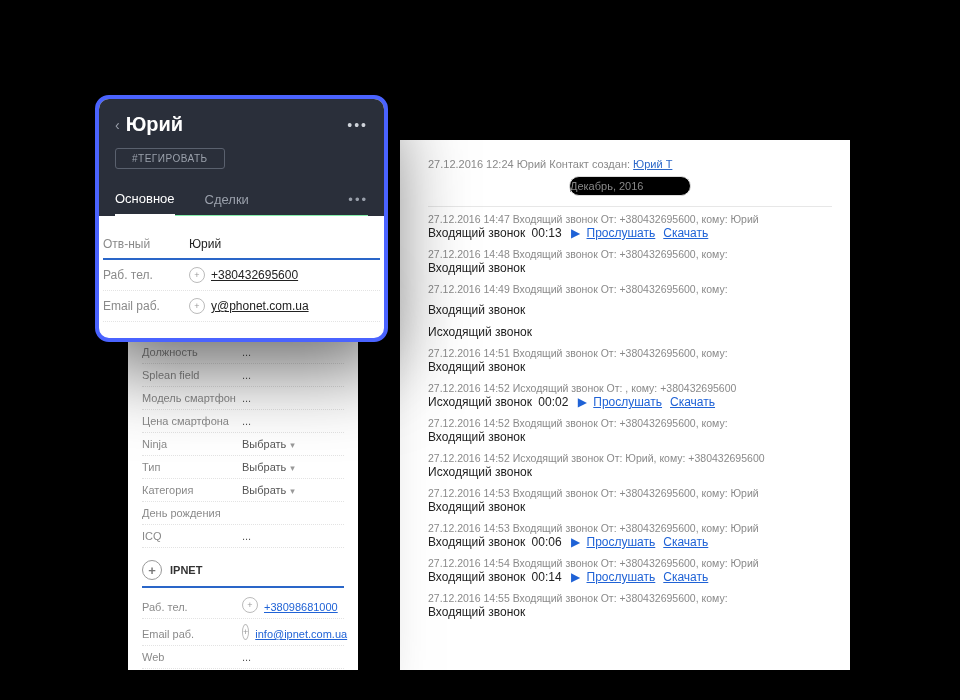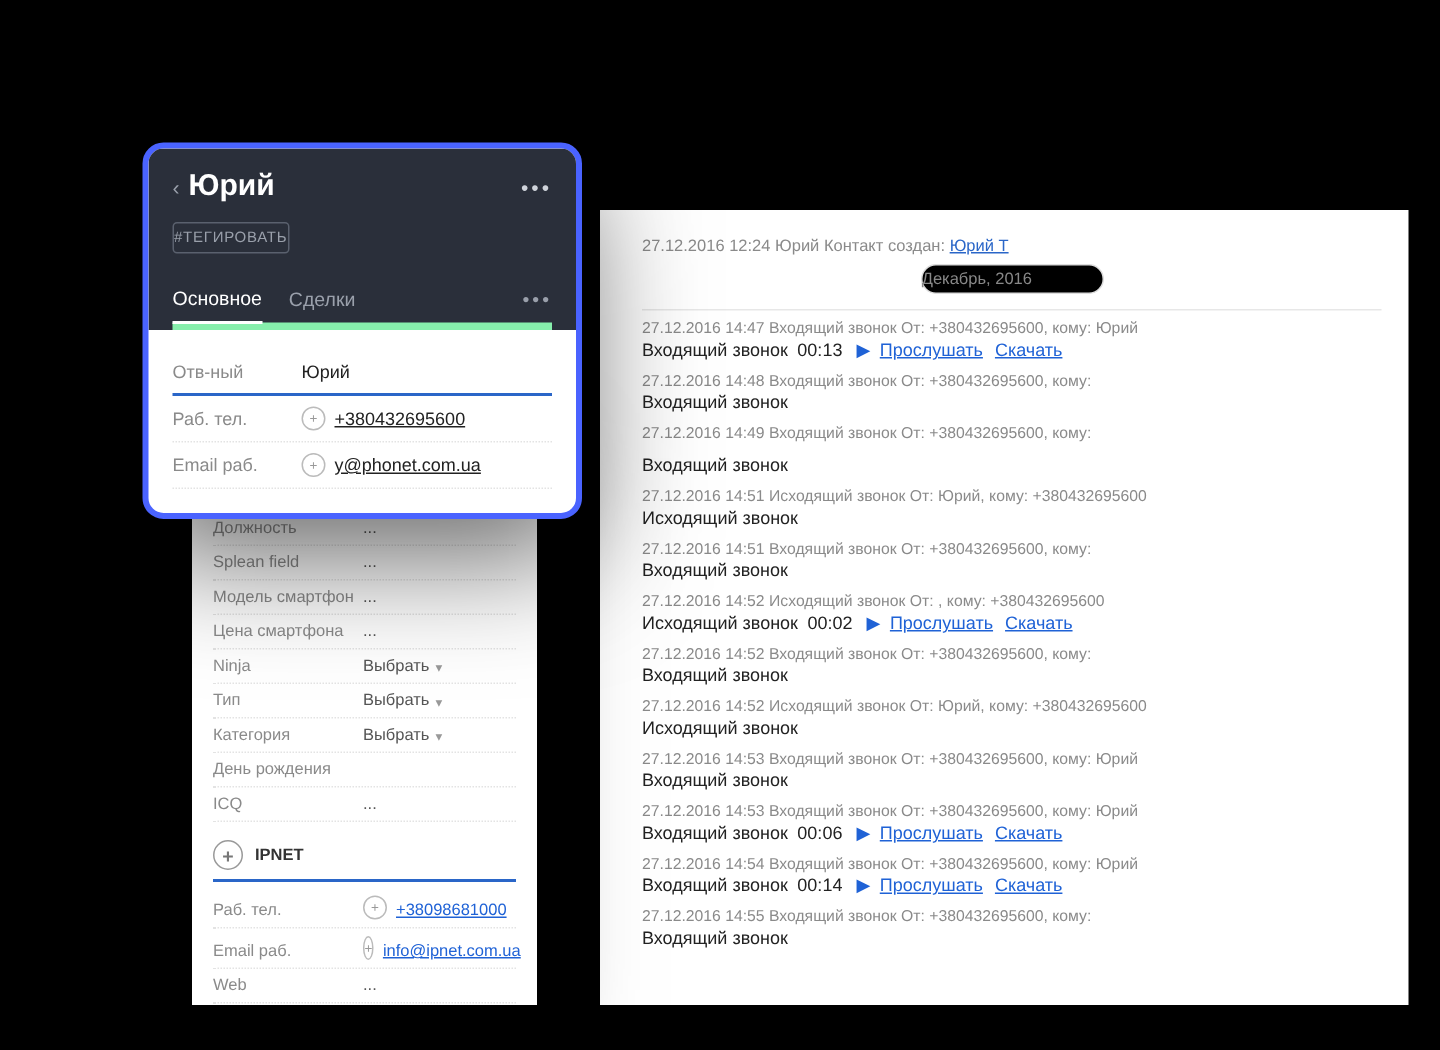--- a/index.html
+++ b/index.html
@@ -1,18 +1,18 @@
 <!DOCTYPE html>
 <html><head>
 <meta charset="utf-8">
 <style>
   html,body{margin:0;padding:0;background:#000;font-family:Arial,Helvetica,sans-serif;font-size:12px;color:#333;width:960px;height:700px;overflow:hidden}
   .stage{position:relative;width:960px;height:700px}
   
-  .feed{position:absolute;left:400px;top:140px;width:539px;height:530px;background:#fff;box-shadow:0 20px 60px rgba(0,0,0,.5);overflow:hidden}
+  .feed{position:absolute;left:400px;top:140px;width:450px;height:530px;background:#fff;box-shadow:0 20px 60px rgba(0,0,0,.5);overflow:hidden}
   .feed-inner{padding:8px 18px 18px 28px;color:#444}
   .feed-head{color:#8a8a8a;font-size:11px;margin:10px 0 6px}
   .feed-head a{color:#2a66c8;text-decoration:underline}
   .month-pill{margin:6px auto 10px;width:120px;text-align:left;font-size:11px;color:#888;border:1px solid #ddd;border-radius:12px;padding:3px 0;background:#000000}
   .fdivider{border-top:1px solid #e7e7e7;margin:2px 0 6px}
   .call{margin:4px 0 8px}
   .call .meta{color:#8a8a8a;font-size:10.5px}
   .call .row{margin-top:1px;font-size:12px}
   .call .title{color:#222}
   .call .dur{color:#222;margin-left:3px}
@@ -28,26 +28,26 @@
   .ipnet-head{display:flex;align-items:center;gap:8px;margin:12px 0 4px;color:#333;font-weight:bold;border-bottom:2px solid #2a66c8;padding-bottom:6px}
   .addcircle{width:18px;height:18px;border:1px solid #999;border-radius:50%;display:flex;align-items:center;justify-content:center;color:#777;font-size:13px;line-height:1}
   .leftcol a{color:#1f62d6;text-decoration:underline}
   
   .card{position:absolute;left:95px;top:95px;width:285px;border:4px solid #4a63ff;border-radius:14px;box-shadow:0 25px 80px rgba(0,0,0,.6);overflow:hidden;background:#fff}
   .card-top{background:#2a2f3a;color:#fff;padding:14px 16px 0}
   .crumb{display:flex;align-items:center;justify-content:space-between}
   .crumb .back{color:#9aa0ab;margin-right:6px;font-size:14px}
   .crumb h2{margin:0;font-size:20px;font-weight:bold;flex:1}
   .dots{color:#cfd3da;letter-spacing:2px;font-size:14px}
-  .tagbtn{margin:12px 0 14px;display:inline-block;border:1px solid #5a616e;color:#9aa0ab;font-size:10px;padding:4px 0;border-radius:3px;letter-spacing:.5px}
-  .tabs{display:flex;align-items:center;gap:18px;font-size:13px;border-bottom:5px solid #86efac;position:relative}
+  .tagbtn{margin:12px 0 14px;display:inline-block;border:1px solid #5a616e;color:#9aa0ab;font-size:10px;padding:4px 16px;border-radius:3px;letter-spacing:.5px}
+  .tabs{display:flex;align-items:center;gap:30px;font-size:13px;border-bottom:1px solid #86efac;position:relative}
   .tab{color:#9aa0ab;padding:8px 0}
   .tab.active{color:#fff;border-bottom:2px solid #fff;margin-bottom:-1px}
   .tabdots{margin-left:auto;color:#9aa0ab;letter-spacing:2px;padding:8px 0;font-size:13px}
-  .card-body{padding:14px 16px 16px;font-size:12px}
+  .card-body{padding:14px 4px 16px;font-size:12px}
   .brow{display:flex;align-items:center;padding:7px 0;border-bottom:1px dotted #e3e3e3}
   .brow .blab{flex:0 0 86px;color:#8a8a8a}
   .brow .bval{color:#222}
   .brow.hl{border-bottom:2px solid #2a66c8}
   .pcircle{width:14px;height:14px;border:1px solid #bbb;border-radius:50%;display:inline-flex;align-items:center;justify-content:center;color:#999;font-size:9px;margin-right:6px}
   .brow a{color:#222;text-decoration:underline}
 </style>
 </head>
 <body>
 
@@ -71,21 +71,20 @@
             <div class="meta">27.12.2016 14:48 Входящий звонок От: +380432695600, кому:</div>
             <div class="row"><span class="title">Входящий звонок</span></div>
           </div>
           <div class="call">
             <div class="meta">27.12.2016 14:49 Входящий звонок От: +380432695600, кому:</div>
           </div>
           <div class="call">
             <div class="row"><span class="title">Входящий звонок</span></div>
           </div>
           <div class="call">
-            <div class="meta">27.12.2016 14:51 Исходящий звонок От: Юрий, кому: +380432695600</div>
             <div class="row"><span class="title">Исходящий звонок</span></div>
           </div>
           <div class="call">
             <div class="meta">27.12.2016 14:51 Входящий звонок От: +380432695600, кому:</div>
             <div class="row"><span class="title">Входящий звонок</span></div>
           </div>
           <div class="call">
             <div class="meta">27.12.2016 14:52 Исходящий звонок От: , кому: +380432695600</div>
             <div class="row"><span class="title">Исходящий звонок</span><span class="dur"> 00:02</span><span class="play"> ▶ </span><a href="#">Прослушать</a><a href="#">Скачать</a></div>
           </div>

